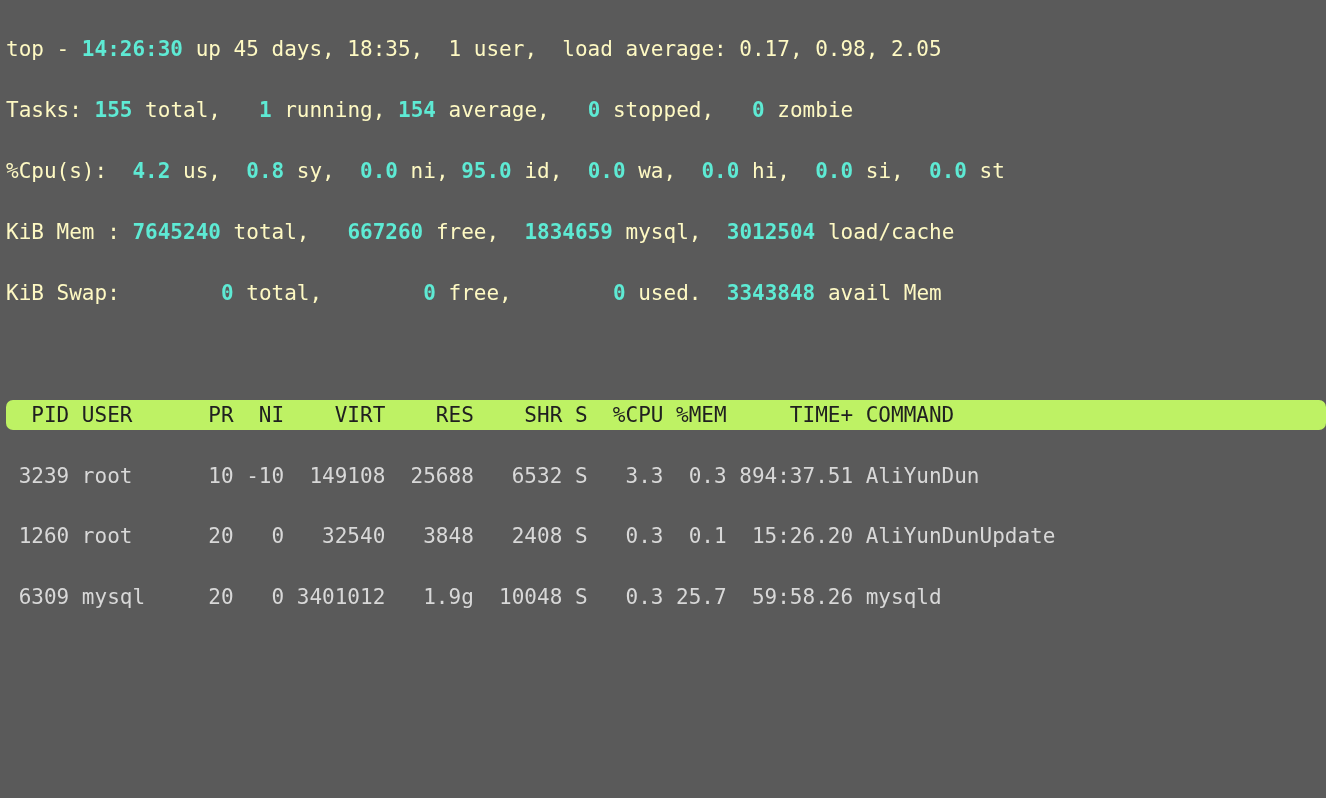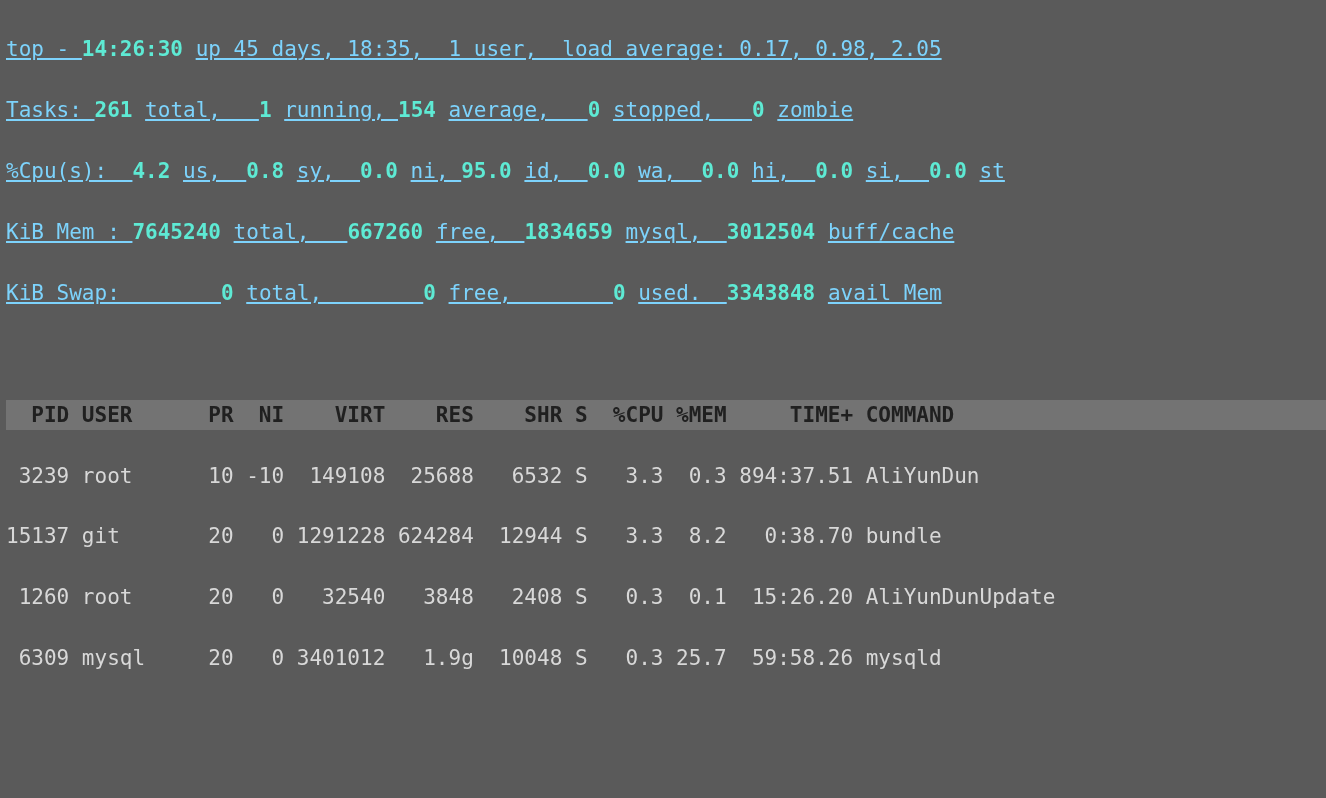--- a/index.html
+++ b/index.html
@@ -13,43 +13,43 @@
     overflow: hidden;
   }
   .screen {
     width: 1326px;
     height: 798px;
     padding: 4px 0 0 6px;
     box-sizing: border-box;
     white-space: pre;
   }
   .bold  { color: #5eead4; font-weight: bold; }
-  .dim   { color: #7dd3fc; text-decoration: underline; }
+  .dim   { color: #fef9c3; }
   .hdr {
-    background: #737373;
+    background: #bef264;
     color: #202020;
     display: inline-block;
-    font-weight: bold;
+    font-weight: normal;
     width: 100%;
+    border-radius: 7px;
   }
   .row { display: block; }
 </style>
 </head>
 <body>
 
 <div class="screen">
 <span class="row"><span class="dim">top - </span><span class="bold">14:26:30 </span><span class="dim">up 45 days, 18:35,  1 user,  load average: 0.17, 0.98, 2.05</span></span>
-<span class="row"><span class="dim">Tasks: </span><span class="bold">261 </span><span class="dim">total,   </span><span class="bold">1 </span><span class="dim">running, </span><span class="bold">154 </span><span class="dim">average,   </span><span class="bold">0 </span><span class="dim">stopped,   </span><span class="bold">0 </span><span class="dim">zombie</span></span>
+<span class="row"><span class="dim">Tasks: </span><span class="bold">155 </span><span class="dim">total,   </span><span class="bold">1 </span><span class="dim">running, </span><span class="bold">154 </span><span class="dim">average,   </span><span class="bold">0 </span><span class="dim">stopped,   </span><span class="bold">0 </span><span class="dim">zombie</span></span>
 <span class="row"><span class="dim">%Cpu(s):  </span><span class="bold">4.2 </span><span class="dim">us,  </span><span class="bold">0.8 </span><span class="dim">sy,  </span><span class="bold">0.0 </span><span class="dim">ni, </span><span class="bold">95.0 </span><span class="dim">id,  </span><span class="bold">0.0 </span><span class="dim">wa,  </span><span class="bold">0.0 </span><span class="dim">hi,  </span><span class="bold">0.0 </span><span class="dim">si,  </span><span class="bold">0.0 </span><span class="dim">st</span></span>
-<span class="row"><span class="dim">KiB Mem : </span><span class="bold">7645240 </span><span class="dim">total,   </span><span class="bold">667260 </span><span class="dim">free,  </span><span class="bold">1834659 </span><span class="dim">mysql,  </span><span class="bold">3012504 </span><span class="dim">buff/cache</span></span>
+<span class="row"><span class="dim">KiB Mem : </span><span class="bold">7645240 </span><span class="dim">total,   </span><span class="bold">667260 </span><span class="dim">free,  </span><span class="bold">1834659 </span><span class="dim">mysql,  </span><span class="bold">3012504 </span><span class="dim">load/cache</span></span>
 <span class="row"><span class="dim">KiB Swap:        </span><span class="bold">0 </span><span class="dim">total,        </span><span class="bold">0 </span><span class="dim">free,        </span><span class="bold">0 </span><span class="dim">used.  </span><span class="bold">3343848 </span><span class="dim">avail Mem</span></span>
 <span class="row"> </span>
 <span class="hdr row">  PID USER      PR  NI    VIRT    RES    SHR S  %CPU %MEM     TIME+ COMMAND                                       </span>
 <span class="row"> 3239 root      10 -10  149108  25688   6532 S   3.3  0.3 894:37.51 AliYunDun</span>
-<span class="row">15137 git       20   0 1291228 624284  12944 S   3.3  8.2   0:38.70 bundle</span>
 <span class="row"> 1260 root      20   0   32540   3848   2408 S   0.3  0.1  15:26.20 AliYunDunUpdate</span>
 <span class="row"> 6309 mysql     20   0 3401012   1.9g  10048 S   0.3 25.7  59:58.26 mysqld</span>
 
 
 
 
 
 
 
 

